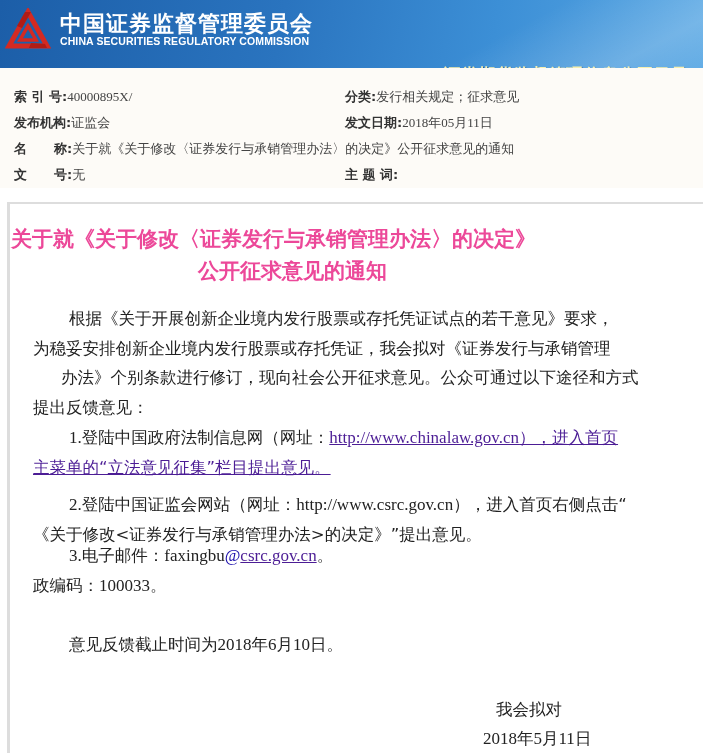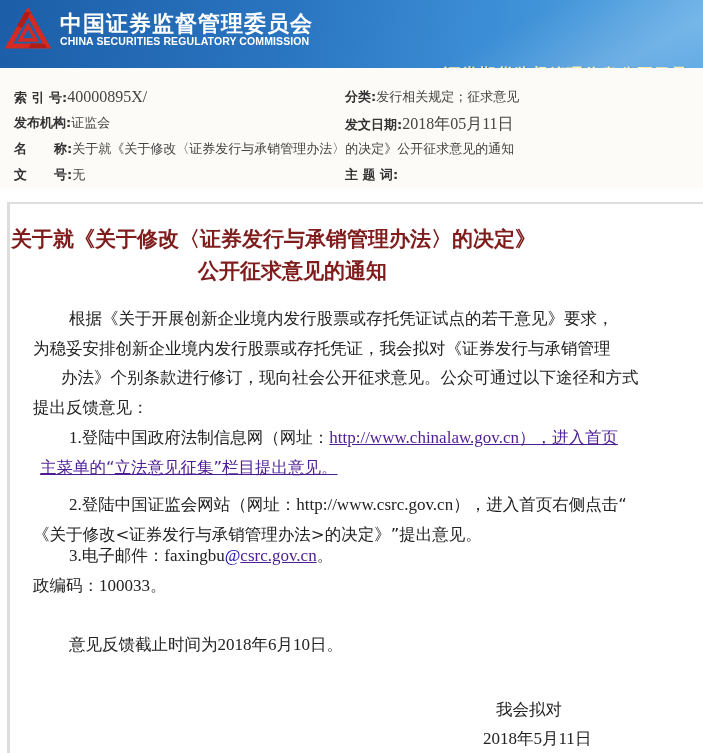--- a/index.html
+++ b/index.html
@@ -33,32 +33,32 @@
     font-size: 16.5px; font-weight: bold; letter-spacing: 1px;
     text-shadow: 1px 1px 1px #1a3d6b; z-index: 2; margin-top: 44px;
   }
 
   .meta {
     position: absolute; left: 0; top: 68px; width: 703px; height: 120px;
     background: #fdfbf7;
   }
   .meta-row { position: absolute; font-size: 13px; color: #444; white-space: nowrap; }
   .meta-row .lbl { font-weight: bold; color: #333; }
-  .meta-row .val { font-family: "Liberation Serif", "DejaVu Sans", serif; font-size: 16px; }
+  .meta-row .val { font-family: "Liberation Serif", "DejaVu Sans", serif; font-size: 13px; }
   .meta-row .valcn { font-size: 13px; }
 
   .content-box {
     position: absolute; left: 7px; top: 202px; width: 700px; height: 560px;
     border-top: 2px solid #dddddd; border-left: 3px solid #dddddd;
     background: #fff;
   }
 
   .doc-title {
     position: absolute; left: 11px; top: 223px; width: 620px;
-    color: #7f1d1d; font-size: 21px; font-weight: bold; line-height: 32px;
+    color: #ec4899; font-size: 21px; font-weight: bold; line-height: 32px;
   }
   .doc-title .l1 { display: block; white-space: nowrap; }
   .doc-title .l2 { display: block; padding-left: 187px; white-space: nowrap; }
 
   .para {
     position: absolute; left: 33px; width: 640px;
     font-size: 16.5px; color: #222; line-height: 29.5px;
   }
   .para .ind { display: inline-block; width: 36px; }
   .serif { font-family: "Liberation Serif", serif; font-size: 17px; }
@@ -126,21 +126,21 @@
   <div style="white-space:nowrap;"><span class="ind"></span><span>根据《关于开展创新企业境内发行股票或存托凭证试点的若干意见》要求，</span></div>
   <div style="white-space:nowrap;"><span>为稳妥安排创新企业境内发行股票或存托凭证，我会拟对《证券发行与承销管理</span></div>
   <div style="white-space:nowrap;margin-left:28px;"><span>办法》个别条款进行修订，现向社会公开征求意见。公众可通过以下途径和方式</span></div>
   <div style="white-space:nowrap;"><span>提出反馈意见：</span></div>
 </div>
 
 <div class="para" style="top:423px;">
   <div style="white-space:nowrap;">
     <span class="ind"></span><span class="serif">1.</span><span>登陆中国政府法制信息网（网址：</span><span class="link serif">http://www.chinalaw.gov.cn</span><span class="link">），进入首页</span>
   </div>
-  <div style="white-space:nowrap;margin-left:7px;">
+  <div style="white-space:nowrap;">
     <span class="link">主菜单的“立法意见征集”栏目提出意见。</span>
   </div>
 </div>
 
 <div class="para" style="top:490px;">
   <div style="white-space:nowrap;">
     <span class="ind"></span><span class="serif">2.</span><span>登陆中国证监会网站（网址：</span><span class="serif">http://www.csrc.gov.cn</span><span>），进入首页右侧点击“</span>
   </div>
   <div style="white-space:nowrap;">
     <span>《关于修改&lt;证券发行与承销管理办法&gt;的决定》”提出意见。</span>

